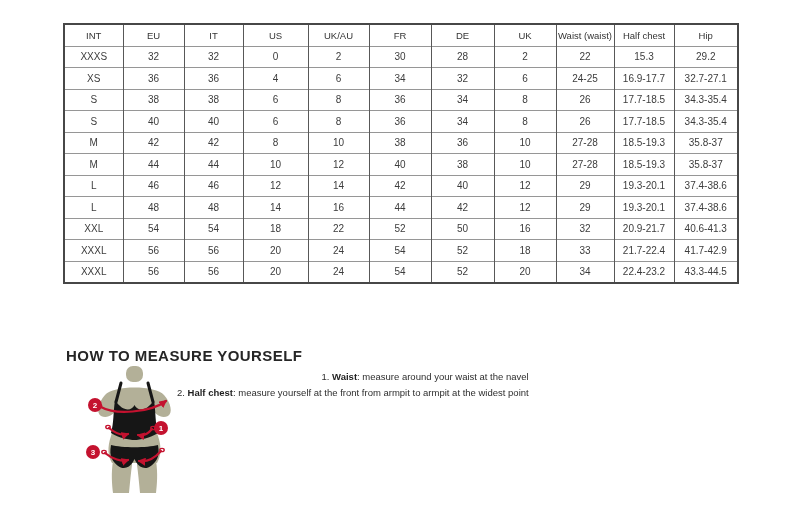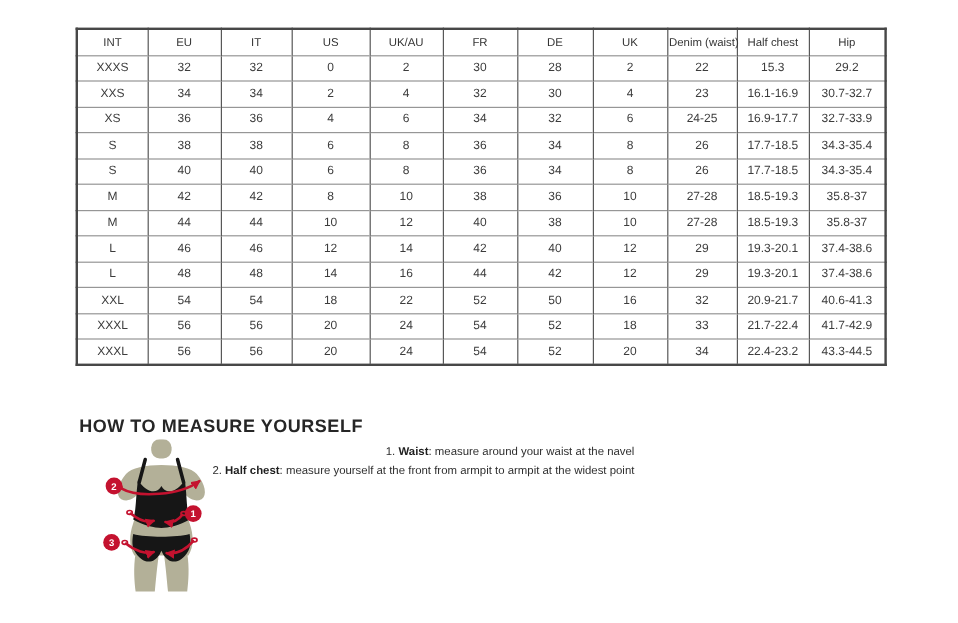--- a/index.html
+++ b/index.html
@@ -86,64 +86,51 @@
     <thead>
       <tr>
           <th>INT</th>
           <th>EU</th>
           <th>IT</th>
           <th>US</th>
           <th>UK/AU</th>
           <th>FR</th>
           <th>DE</th>
           <th>UK</th>
-          <th>Denim (waist)</th>
+          <th>Waist (waist)</th>
           <th>Half chest</th>
           <th>Hip</th>
         </tr>
     </thead>
     <tbody>
         <tr>
           <td>XXXS</td>
           <td>32</td>
           <td>32</td>
           <td>0</td>
           <td>2</td>
           <td>30</td>
           <td>28</td>
           <td>2</td>
           <td>22</td>
           <td>15.3</td>
           <td>29.2</td>
         </tr>
         <tr>
-          <td>XXS</td>
-          <td>34</td>
-          <td>34</td>
-          <td>2</td>
-          <td>4</td>
-          <td>32</td>
-          <td>30</td>
-          <td>4</td>
-          <td>23</td>
-          <td>16.1-16.9</td>
-          <td>30.7-32.7</td>
-        </tr>
-        <tr>
           <td>XS</td>
           <td>36</td>
           <td>36</td>
           <td>4</td>
           <td>6</td>
           <td>34</td>
           <td>32</td>
           <td>6</td>
           <td>24-25</td>
           <td>16.9-17.7</td>
-          <td>32.7-33.9</td>
+          <td>32.7-27.1</td>
         </tr>
         <tr>
           <td>S</td>
           <td>38</td>
           <td>38</td>
           <td>6</td>
           <td>8</td>
           <td>36</td>
           <td>34</td>
           <td>8</td>

